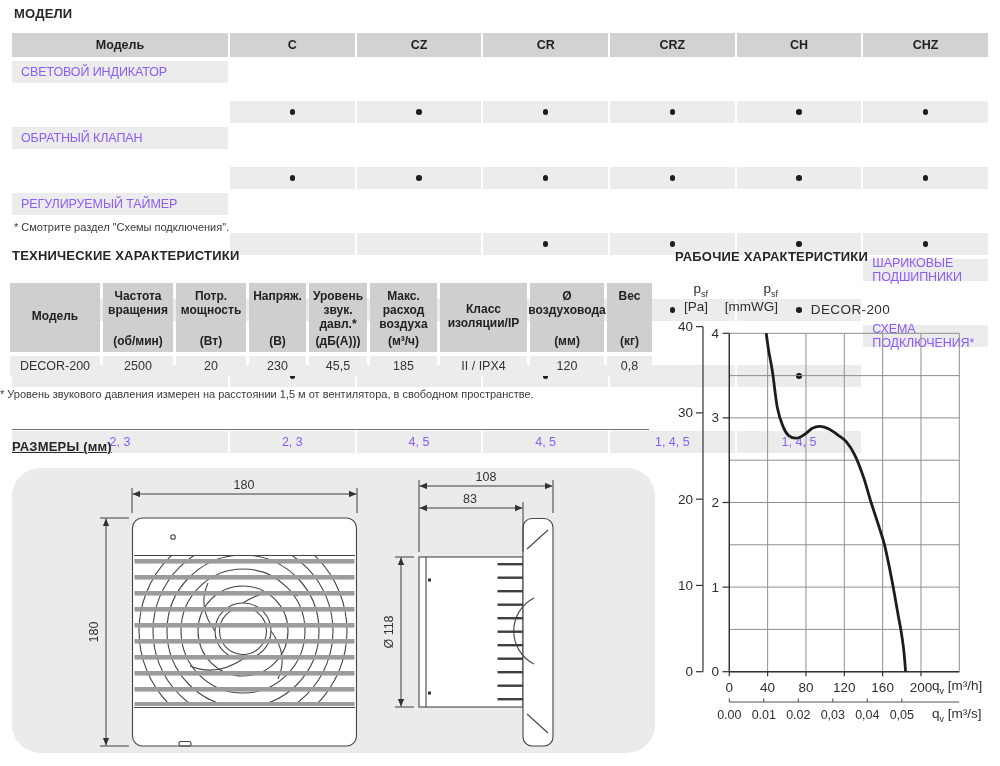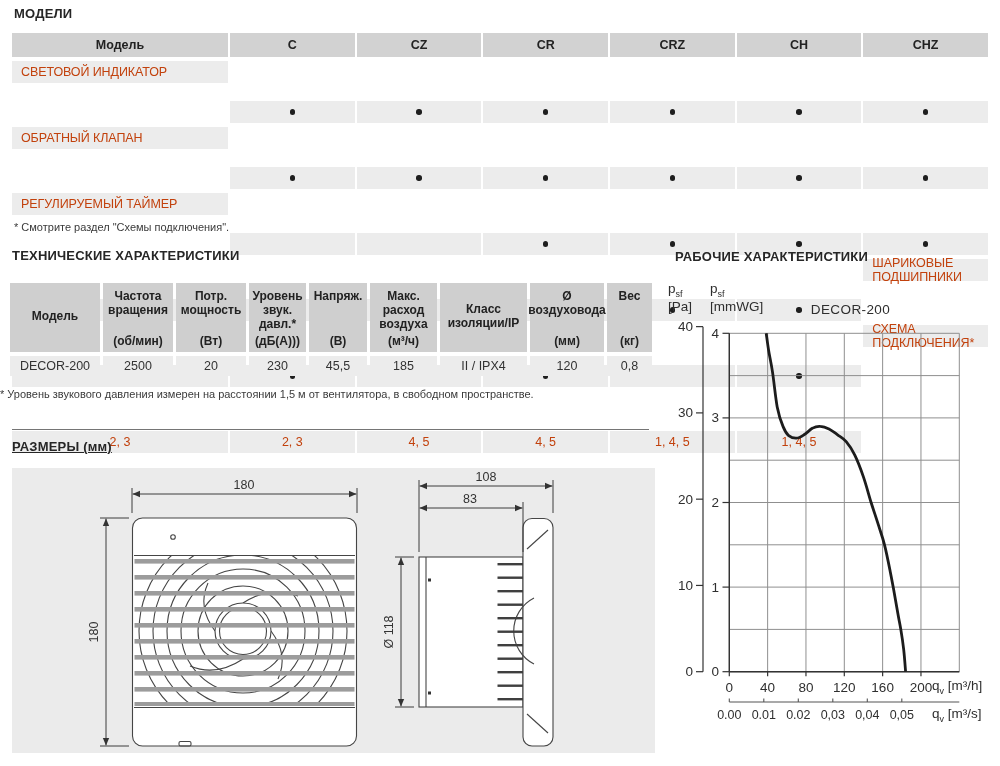--- a/index.html
+++ b/index.html
@@ -7,40 +7,40 @@
     position:relative;width:1000px;height:766px;background:#ffffff;
     font-family:"Liberation Sans", sans-serif;color:#333;overflow:hidden;
   }
   .abs{position:absolute;}
   .heading{font-size:13px;font-weight:bold;color:#262626;letter-spacing:.2px;}
   .footnote{font-size:11px;color:#3a3a3a;}
   
   .models-grid{position:absolute;left:12px;top:33px;width:976px;display:grid;
     grid-template-columns:216px repeat(6,1fr);gap:4px 2px;}
   .mcell{background:#ececec;display:flex;align-items:center;justify-content:center;
-    font-size:12.5px;color:#c2410c;}
+    font-size:12.5px;color:#8b5cf6;}
   .mh{background:#d2d2d2;font-weight:bold;height:24px;color:#222;}
   .mlabel{justify-content:flex-start;padding-left:9px;height:22px;letter-spacing:-0.1px;}
   .mval{height:22px;margin-top:40px;}
   .dot{width:5.5px;height:5.5px;border-radius:50%;background:#1e1e1e;display:inline-block;}
   
   .spec-grid{position:absolute;left:10px;top:283px;width:642px;display:grid;
     grid-template-columns:90px 70px 70px 57px 58px 67px 87px 74px 45px;gap:4px 3px;}
   .sh{background:#cfcfcf;font-weight:bold;font-size:12px;color:#222;display:flex;
     flex-direction:column;align-items:center;justify-content:flex-start;
     padding:6px 2px 3px;position:relative;text-align:center;line-height:1.18;
     height:69px;box-sizing:border-box;}
   .sh .unit{position:absolute;bottom:4px;left:0;right:0;}
   .sh.center{justify-content:center;padding-top:0;}
   .sv{background:#ececec;height:20px;display:flex;align-items:center;justify-content:center;
     font-size:12.5px;color:#333;}
   .divider{position:absolute;left:12px;top:429px;width:637px;height:1px;background:#757575;}
-  .draw-panel{position:absolute;left:12px;top:468px;width:643px;height:285px;background:#ebebeb;}
+  .draw-panel{position:absolute;left:12px;top:468px;width:643px;height:285px;background:#ebebeb;border-radius:28px;}
   
-  .axlbl{position:absolute;font-size:13.5px;color:#2e2e2e;text-align:left;line-height:1.2;}
+  .axlbl{position:absolute;font-size:13.5px;color:#2e2e2e;text-align:right;line-height:1.2;}
   .axlbl sub{font-size:9px;}
   .chart-title{position:absolute;left:793px;top:302px;width:115px;text-align:center;
     font-size:13.5px;color:#2e2e2e;letter-spacing:.4px;}
   svg text{font-family:"Liberation Sans", sans-serif;}
   .dimtxt{font-size:12.5px;fill:#333;}
   .ticktxt{font-size:13.5px;fill:#2f2f2f;}
   .ticktxt2{font-size:12.5px;fill:#2f2f2f;}
 </style>
 </head>
 <body>
@@ -150,26 +150,26 @@
     </div>
     <div class="sh">
       <span>Частота вращения</span>
       <span class="unit">(об/мин)</span>
     </div>
     <div class="sh">
       <span>Потр. мощность</span>
       <span class="unit">(Вт)</span>
     </div>
     <div class="sh">
+      <span>Напряж.</span>
+      <span class="unit">(В)</span>
+    </div>
+    <div class="sh">
       <span>Уровень звук. давл.*</span>
       <span class="unit">(дБ(А)))</span>
-    </div>
-    <div class="sh">
-      <span>Напряж.</span>
-      <span class="unit">(В)</span>
     </div>
     <div class="sh">
       <span>Макс. расход воздуха</span>
       <span class="unit">(м³/ч)</span>
     </div>
     <div class="sh center">
       <span>Класс изоляции/IP</span>
     </div>
     <div class="sh">
       <span>Ø воздуховода</span>

